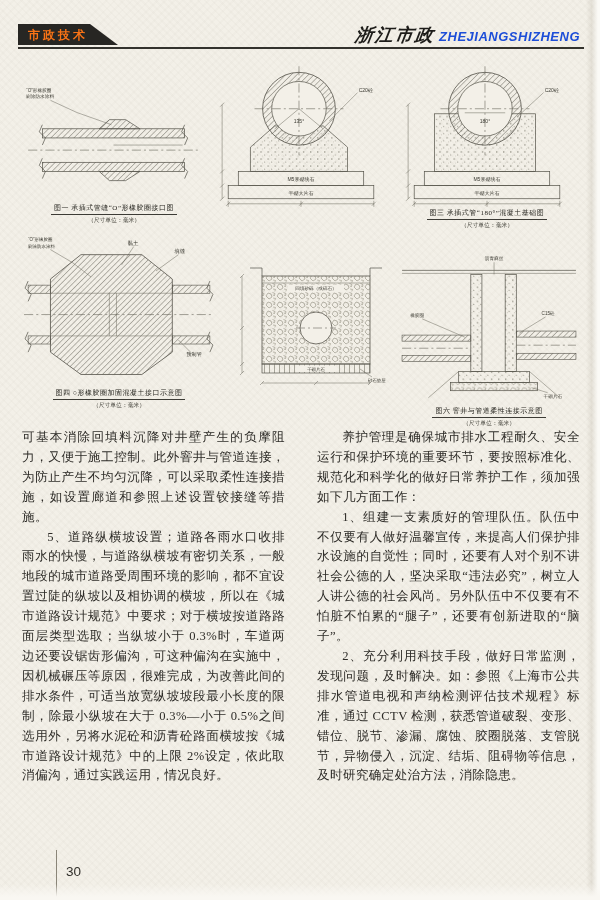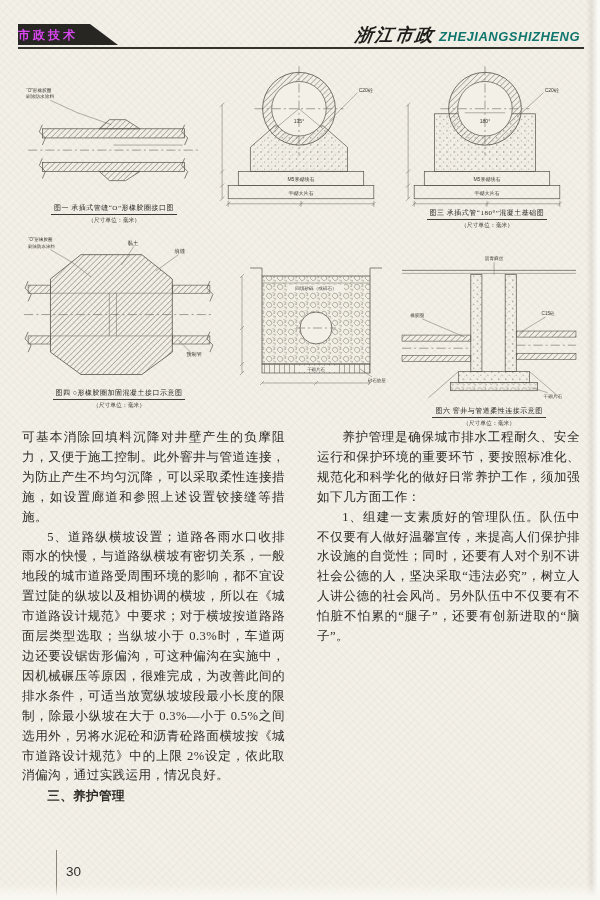--- a/index.html
+++ b/index.html
@@ -16,34 +16,34 @@
       repeating-linear-gradient(-45deg, rgba(90,80,60,0.02) 0 2px, transparent 2px 6px);
   }
   .edge-right{position:absolute;top:0;right:0;width:14px;height:100%;
     background:linear-gradient(to right, rgba(0,0,0,0) , rgba(120,110,90,0.12) 40%, #fbfaf6 85%);}
   .edge-bottom{position:absolute;left:0;bottom:0;width:100%;height:16px;
     background:linear-gradient(to bottom, rgba(0,0,0,0), #f9f7f2 80%);}
 
   
   .tab{
     position:absolute;left:18px;top:24px;width:100px;height:21px;
-    background:#272623;color:#d946ef;
+    background:#272623;color:#f97316;
     clip-path:polygon(0 0,72% 0,100% 100%,0 100%);
     font-family:"Liberation Sans","DejaVu Sans",sans-serif;
     font-weight:bold;font-size:12px;letter-spacing:3px;
-    line-height:22px;padding-left:0;box-sizing:border-box;
+    line-height:22px;padding-left:10px;box-sizing:border-box;
   }
   .logo{position:absolute;right:20px;top:23px;white-space:nowrap;}
   .logo .cn{
     font-style:italic;font-weight:bold;font-size:18px;color:#1d1c19;
     letter-spacing:2px;transform:skewX(-8deg);display:inline-block;
   }
   .logo .en{
     font-family:"Liberation Sans","DejaVu Sans",sans-serif;
-    font-style:italic;font-weight:bold;font-size:13px;color:#0f766e;letter-spacing:0.5px;
+    font-style:italic;font-weight:bold;font-size:13px;color:#1d4ed8;letter-spacing:0.5px;
   }
   .header-rule{position:absolute;left:18px;right:16px;top:47px;height:2px;background:#33322d;}
 
   
   figure{position:absolute;margin:0;text-align:center;}
   figure svg{display:block;margin:0 auto;}
   .figcap{display:block;margin-top:2px;font-size:7px;line-height:9px;color:#26251f;}
   .figcap .cap{display:inline-block;border-bottom:1.6px solid #3c3b35;padding:0 3px 1px 3px;letter-spacing:0.5px;}
   .figcap .unit{display:block;font-size:5.8px;margin-top:1px;color:#3c3b33;}
 
@@ -275,25 +275,25 @@
   <figcaption class="figcap">
     <span class="cap">图六 窨井与管道柔性连接示意图</span>
     <span class="unit">（尺寸单位：毫米）</span>
   </figcaption>
 </figure>
 
 <section class="columns">
   <div class="col">
     <p class="noindent">可基本消除回填料沉降对井壁产生的负摩阻力，又便于施工控制。此外窨井与管道连接，为防止产生不均匀沉降，可以采取柔性连接措施，如设置廊道和参照上述设置铰接缝等措施。</p>
     <p>5、道路纵横坡设置；道路各雨水口收排雨水的快慢，与道路纵横坡有密切关系，一般地段的城市道路受周围环境的影响，都不宜设置过陡的纵坡以及相协调的横坡，所以在《城市道路设计规范》中要求；对于横坡按道路路面层类型选取；当纵坡小于 0.3%时，车道两边还要设锯齿形偏沟，可这种偏沟在实施中，因机械碾压等原因，很难完成，为改善此间的排水条件，可适当放宽纵坡坡段最小长度的限制，除最小纵坡在大于 0.3%—小于 0.5%之间选用外，另将水泥砼和沥青砼路面横坡按《城市道路设计规范》中的上限 2%设定，依此取消偏沟，通过实践运用，情况良好。</p>
-    <p class="head">三、养护管理</p>
   </div>
   <div class="col">
     <p>养护管理是确保城市排水工程耐久、安全运行和保护环境的重要环节，要按照标准化、规范化和科学化的做好日常养护工作，须加强如下几方面工作：</p>
     <p>1、组建一支素质好的管理队伍。队伍中不仅要有人做好温馨宣传，来提高人们保护排水设施的自觉性；同时，还要有人对个别不讲社会公德的人，坚决采取“违法必究”，树立人人讲公德的社会风尚。另外队伍中不仅要有不怕脏不怕累的“腿子”，还要有创新进取的“脑子”。</p>
+    <p>2、充分利用科技手段，做好日常监测，发现问题，及时解决。如：参照《上海市公共排水管道电视和声纳检测评估技术规程》标准，通过 CCTV 检测，获悉管道破裂、变形、错位、脱节、渗漏、腐蚀、胶圈脱落、支管脱节，异物侵入，沉淀、结垢、阻碍物等信息，及时研究确定处治方法，消除隐患。</p>
   </div>
 </section>
 
 <footer>
   <span class="pageno">30</span>
 </footer>
 
 <div class="edge-right"></div>
 <div class="edge-bottom"></div>
 

